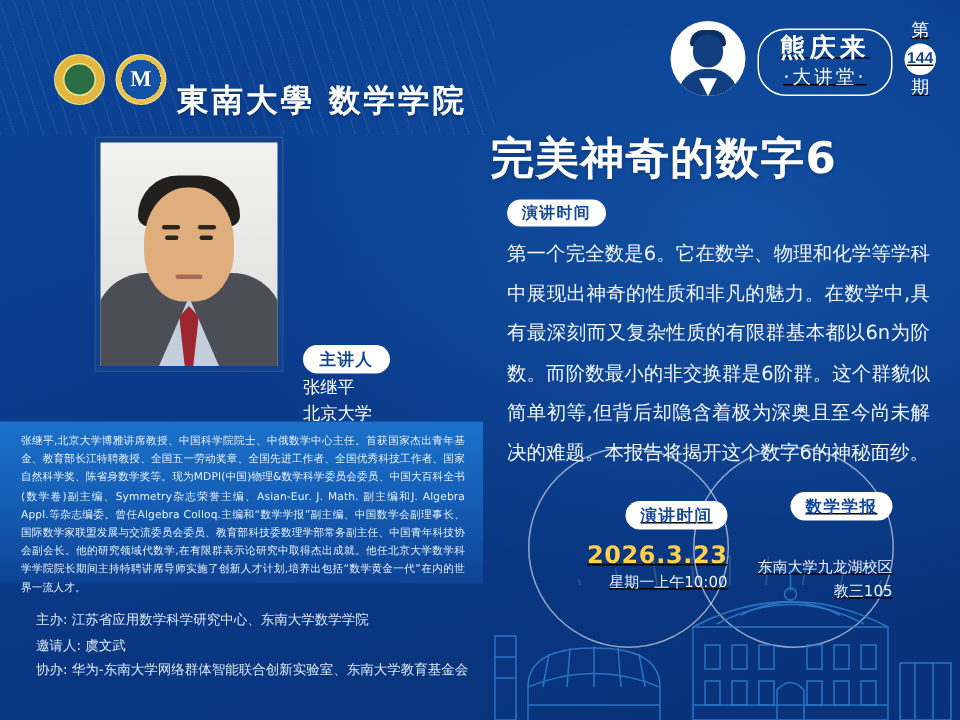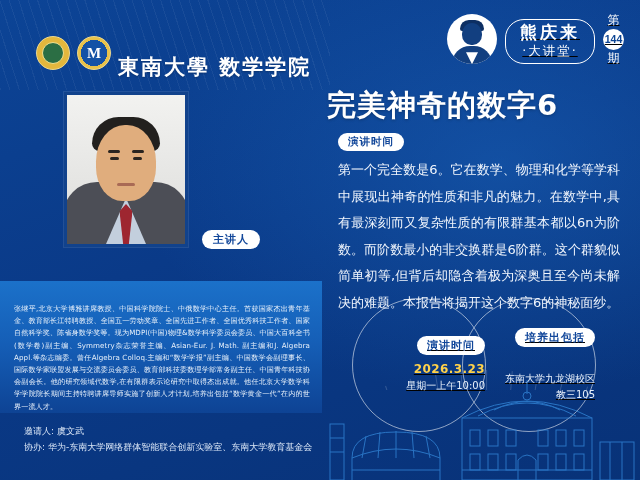--- a/index.html
+++ b/index.html
@@ -89,23 +89,23 @@
   .ph-mouth{position:absolute;left:50%;top:88px;transform:translateX(-50%);width:18px;height:3px;
     border-radius:3px;background:#a96a55;}
 
   .speaker-badge{position:absolute;left:202px;top:230px;
     background:#fff;color:#12479a;border-radius:11px;padding:2px 11px;
     font-size:11px;font-weight:bold;letter-spacing:1px;font-family:"DejaVu Sans",sans-serif;}
   .speaker-name{position:absolute;left:202px;top:250px;color:#fff;font-size:11.5px;
     line-height:1.45;font-family:"DejaVu Sans",sans-serif;}
 
   
-  .bio{position:absolute;left:0;top:281px;width:322px;height:132px;
+  .bio{position:absolute;left:0;top:281px;width:322px;height:108px;
     background:linear-gradient(180deg,rgba(28,116,205,.95) 0%,rgba(22,97,186,.92) 48%,rgba(14,68,150,.92) 100%);
-    padding:22px 12px 6px 14px;box-sizing:border-box;}
+    padding:7px 12px 6px 14px;box-sizing:border-box;}
   .bio p{margin:0;color:#e8f1fb;font-size:7.1px;line-height:1.72;text-align:justify;
     font-family:"DejaVu Sans",sans-serif;letter-spacing:.1px;}
 
   
   .footer{position:absolute;left:24px;bottom:24px;}
   .footer div{color:#dbe7f7;font-size:9px;line-height:1.85;font-family:"DejaVu Sans",sans-serif;}
 
   
   .title{position:absolute;left:327px;top:86px;color:#fff;font-size:29px;font-weight:bold;
     letter-spacing:1px;font-family:"DejaVu Sans",sans-serif;text-shadow:0 1px 3px rgba(0,0,0,.25);}
@@ -114,21 +114,21 @@
   .abstract{position:absolute;left:338px;top:157px;width:282px;color:#f1f6fd;font-size:13px;
     line-height:2.04;text-align:justify;font-family:"DejaVu Sans",sans-serif;}
 
   .circle{position:absolute;width:134px;height:134px;border-radius:50%;
     border:1px solid rgba(255,255,255,.55);display:flex;flex-direction:column;
     align-items:flex-end;justify-content:center;box-sizing:border-box;text-decoration:underline;}
   .circle.time{left:352px;top:298px;}
   .circle.place{left:462px;top:298px;}
   .c-badge{background:#fff;color:#12479a;border-radius:10px;padding:2px 10px;font-size:11px;
     font-weight:bold;letter-spacing:1px;font-family:"DejaVu Sans",sans-serif;margin-bottom:7px;}
-  .c-main{color:#ffd24a;font-size:12px;font-weight:bold;letter-spacing:.4px;
+  .c-main{color:#ffd24a;font-size:16px;font-weight:bold;letter-spacing:.4px;
     font-family:"DejaVu Sans",sans-serif;line-height:1.3;}
   .c-sub{color:#eaf2fc;font-size:10px;line-height:1.45;text-align:center;
     font-family:"DejaVu Sans",sans-serif;margin-top:1px;}
 
   
   .buildings{position:absolute;left:0;bottom:0;width:640px;height:120px;pointer-events:none;}
 </style>
 </head>
 <body>
 
@@ -188,42 +188,47 @@
       <div class="ph-face"></div>
       <div class="ph-brow l"></div>
         <div class="ph-brow r"></div>
       <div class="ph-eye l"></div>
         <div class="ph-eye r"></div>
       <div class="ph-mouth"></div>
     </div>
   </div>
 
   <div class="speaker-badge">主讲人</div>
+  <div class="speaker-name">
+    <div>张继平</div>
+    <div>北京大学</div>
+  </div>
 
   <div class="bio">
     <p>张继平,北京大学博雅讲席教授、中国科学院院士、中俄数学中心主任。首获国家杰出青年基金、教育部长江特聘教授、全国五一劳动奖章、全国先进工作者、全国优秀科技工作者、国家自然科学奖、陈省身数学奖等。现为MDPI(中国)物理&amp;数学科学委员会委员、中国大百科全书(数学卷)副主编、Symmetry杂志荣誉主编、Asian-Eur. J. Math. 副主编和J. Algebra Appl.等杂志编委。曾任Algebra Colloq.主编和“数学学报”副主编、中国数学会副理事长、国际数学家联盟发展与交流委员会委员、教育部科技委数理学部常务副主任、中国青年科技协会副会长。他的研究领域代数学,在有限群表示论研究中取得杰出成就。他任北京大学数学科学学院院长期间主持特聘讲席导师实施了创新人才计划,培养出包括“数学黄金一代”在内的世界一流人才。</p>
   </div>
 
   <div class="footer">
+    <div>主办: 江苏省应用数学科学研究中心、东南大学数学学院</div>
     <div>邀请人: 虞文武</div>
     <div>协办: 华为-东南大学网络群体智能联合创新实验室、东南大学教育基金会</div>
   </div>
 
   <div class="title">完美神奇的数字6</div>
   <div class="abs-badge">演讲时间</div>
   <div class="abstract">第一个完全数是6。它在数学、物理和化学等学科中展现出神奇的性质和非凡的魅力。在数学中,具有最深刻而又复杂性质的有限群基本都以6n为阶数。而阶数最小的非交换群是6阶群。这个群貌似简单初等,但背后却隐含着极为深奥且至今尚未解决的难题。本报告将揭开这个数字6的神秘面纱。</div>
 
   <div class="circle time">
     <div class="c-badge">演讲时间</div>
     <div class="c-main">2026.3.23</div>
     <div class="c-sub">星期一上午10:00</div>
   </div>
 
   <div class="circle place">
-    <div class="c-badge">培养出包括</div>
+    <div class="c-badge">数学学报</div>
     <div class="c-sub" style="margin-top:18px">东南大学九龙湖校区</div>
     <div class="c-sub">教三105</div>
   </div>
 
   <svg class="buildings" viewBox="0 0 640 120">
     <g fill="none" stroke="#2f7fd0" stroke-width="1" opacity=".85">
 
       <rect x="462" y="58" width="130" height="62"></rect>
       <path d="M462 58 q65 -34 130 0"></path>
       <path d="M478 56 q49 -26 98 0"></path>

